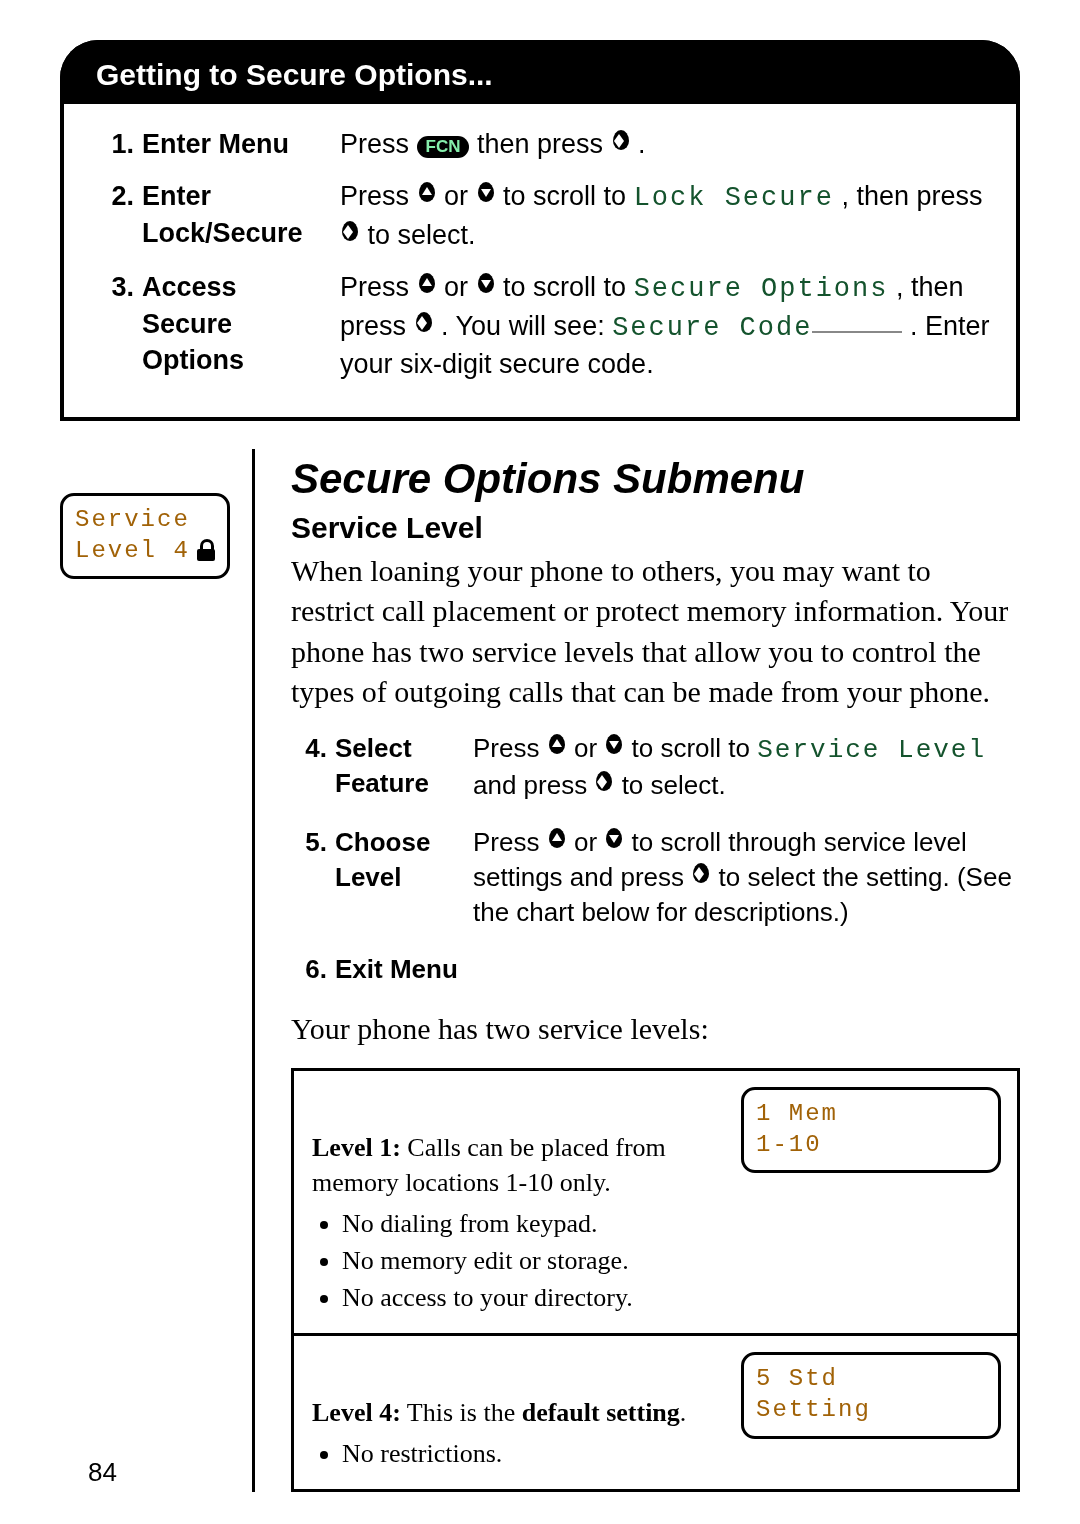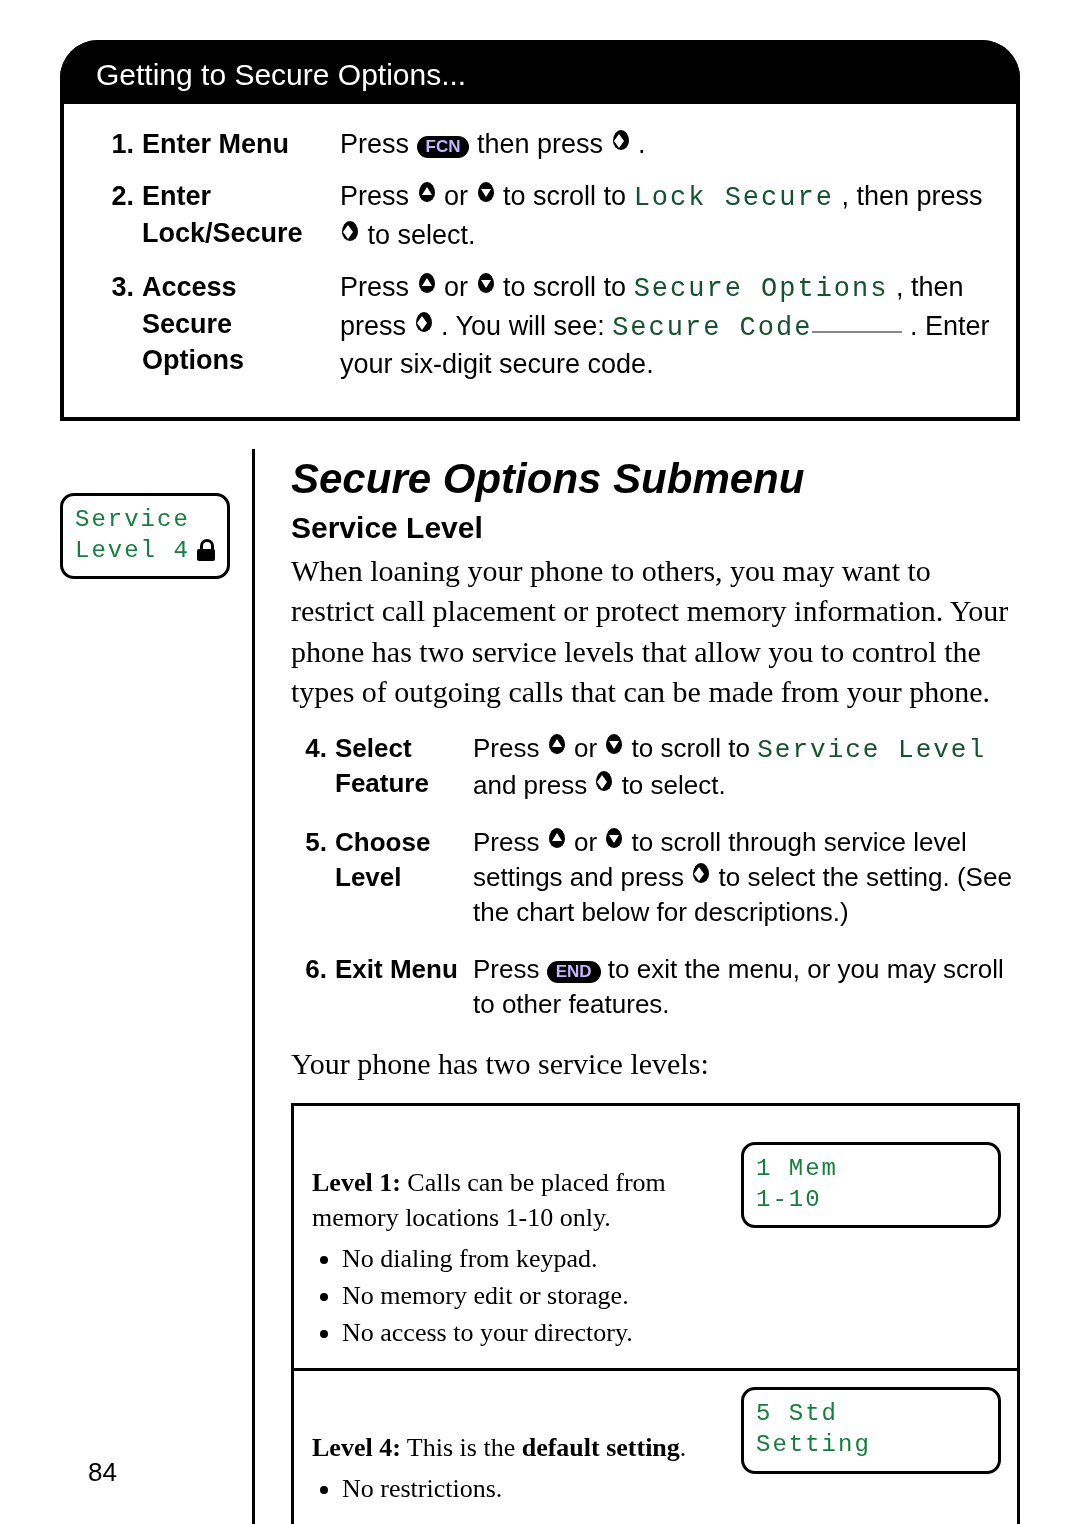--- a/index.html
+++ b/index.html
@@ -20,21 +20,21 @@
 
   
   .topbox {
     background: #000;
     border-radius: 38px 38px 0 0;
     overflow: hidden;
   }
   .topbox-header {
     background: #000;
     color: #fff;
-    font-weight: 400;
+    font-weight: 700;
     font-size: 30px;
     padding: 18px 28px 12px 36px;
     font-family: Arial, sans-serif;
   }
   .topbox-body {
     background: #fff;
     border: 4px solid #000;
     border-top: none;
     padding: 14px 22px 18px 40px;
   }
@@ -61,21 +61,21 @@
   .leftcol { width: 170px; flex: none; }
   .rightcol { flex: 1; border-left: 3px solid #000; padding-left: 36px; }
 
   .lcd-box {
     border: 3px solid #000;
     border-radius: 14px;
     padding: 8px 12px 10px 12px;
     font-family: "Courier New", monospace;
     letter-spacing: 2px;
     font-size: 24px;
-    color: #15803d;
+    color: #a16207;
     line-height: 1.3;
   }
   .lcd-box .line2 { display: flex; justify-content: space-between; align-items: center; }
 
   h1.title {
     font-family: Arial Black, Arial, sans-serif;
     font-weight: 900;
     font-style: italic;
     font-size: 42px;
     margin: 6px 0 8px 0;
@@ -130,21 +130,21 @@
     bottom: 36px;
     left: 88px;
     font-family: Arial, sans-serif;
     font-size: 26px;
   }
 
   
   .pill {
     display: inline-block;
     background: #000;
-    color: #c4b5fd;
+    color: #86efac;
     font-family: Arial, sans-serif;
     font-weight: 700;
     font-size: 17px;
     border-radius: 999px;
     padding: 2px 9px 3px 9px;
     vertical-align: 1px;
     line-height: 1;
   }
   .ico {
     display: inline-block;
@@ -307,42 +307,37 @@
             <span class="ico down"><span class="blob"></span><span class="tri"></span></span>
             <span> to scroll through service level settings and press </span>
             <span class="ico sel"><span class="blob"></span><span class="tri"></span><span class="tri2"></span></span>
             <span> to select the setting. (See the chart below for descriptions.)</span>
           </div>
         </div>
 
         <div class="step-row inner">
           <div class="num">6.</div>
           <div class="label">Exit Menu</div>
-          <div class="desc">
-            <span>Press </span>
-            <span class="pill">END</span>
-            <span> to exit the menu, or you may scroll to other features.</span>
-          </div>
         </div>
       </div>
 
       <p class="body-serif" style="margin-top:8px;">Your phone has two service levels:</p>
 
       <div class="levels">
         <div class="row">
           <div class="celltext">
             <b>Level 1:</b><span> Calls can be placed from memory locations 1-10 only.</span>
             <ul>
               <li>No dialing from keypad.</li>
               <li>No memory edit or storage.</li>
               <li>No access to your directory.</li>
             </ul>
           </div>
           <div class="cellscreen">
-            <div class="lcd-box" style="width:100%;margin-top:20px;">
+            <div class="lcd-box" style="width:100%;">
               <div>1 Mem</div>
               <div>1-10</div>
             </div>
           </div>
         </div>
         <div class="row">
           <div class="celltext">
             <b>Level 4:</b><span> This is the </span><b>default setting</b><span>.</span>
             <ul>
               <li>No restrictions.</li>

